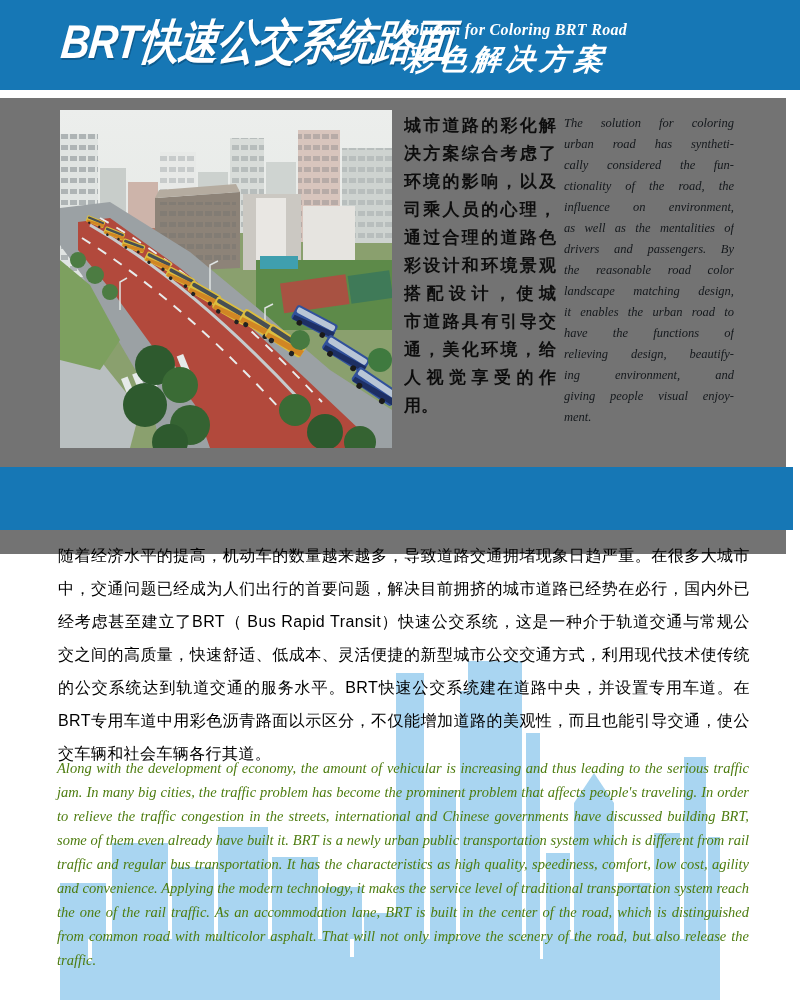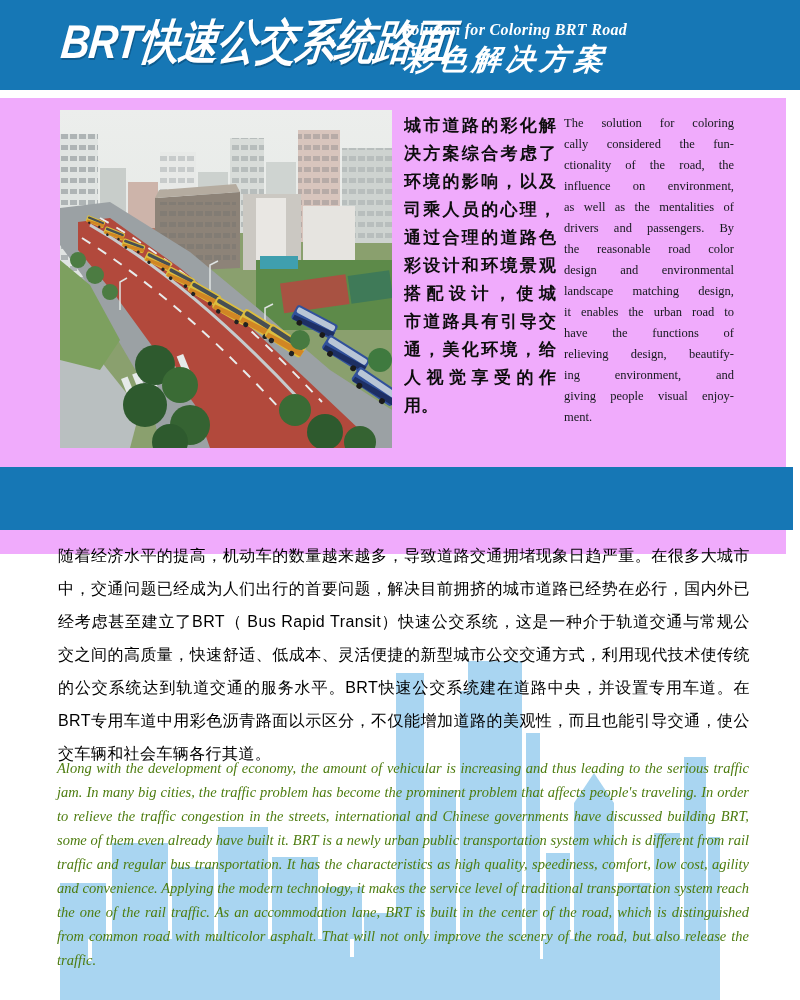--- a/index.html
+++ b/index.html
@@ -18,30 +18,30 @@
   .header-right { position:absolute; left:402px; top:21px; color:#ffffff; }
   .subtitle-en {
     font-family:"Liberation Serif", serif; font-style:italic; font-weight:bold;
     font-size:16px; letter-spacing:.3px; white-space:nowrap;text-align:center;
   }
   .subtitle-cn {
     margin-top:1px; font-size:29px; font-weight:bold; font-style:italic;
     letter-spacing:5px; white-space:nowrap; transform:skewX(-6deg); transform-origin:left bottom;
   }
   
-  .intro { position:absolute; top:98px; left:0; width:786px; height:456px; background:#f0abfc; }
+  .intro { position:absolute; top:98px; left:0; width:786px; height:456px; background:#737373; }
   .photo { position:absolute; left:60px; top:12px; width:332px; height:338px; overflow:hidden; }
   .cn-col { position:absolute; left:404px; top:14px; width:152px; }
   .cn-col .line {
     height:28px; line-height:28px; font-size:17px; font-weight:bold; color:#0d0d0d;
     text-align:justify; text-align-last:justify; overflow:hidden;
   }
   .cn-col .line:last-child { text-align-last:left; }
   .en-col { position:absolute; left:564px; top:15px; width:170px;
-    font-family:"Liberation Serif", serif; }
+    font-family:"Liberation Serif", serif; font-style:italic; }
   .en-col .line {
     height:21px; line-height:21px; font-size:12.5px; color:#14181c;
     text-align:justify; text-align-last:justify; overflow:hidden;
   }
   .en-col .line:last-child { text-align-last:left; }
   
   .blue-band { position:absolute; top:467px; left:0; width:793px; height:63px; background:#1677b5; }
   
   .body-section { position:absolute; top:530px; left:0; width:800px; height:470px; }
   .skyline { position:absolute; left:0; bottom:0; z-index:0; }
@@ -196,27 +196,27 @@
         <div class="line">通过合理的道路色</div>
         <div class="line">彩设计和环境景观</div>
         <div class="line">搭配设计，使城</div>
         <div class="line">市道路具有引导交</div>
         <div class="line">通，美化环境，给</div>
         <div class="line">人视觉享受的作</div>
         <div class="line">用。</div>
       </div>
     <div class="en-col">
         <div class="line">The solution for coloring</div>
+        <div class="line">urban road has syntheti-</div>
         <div class="line">cally considered the fun-</div>
         <div class="line">ctionality of the road, the</div>
         <div class="line">influence on environment,</div>
         <div class="line">as well as the mentalities of</div>
         <div class="line">drivers and passengers. By</div>
         <div class="line">the reasonable road color</div>
-        <div class="line">design and environmental</div>
         <div class="line">landscape matching design,</div>
         <div class="line">it enables the urban road to</div>
         <div class="line">have the functions of</div>
         <div class="line">relieving design, beautify-</div>
         <div class="line">ing environment, and</div>
         <div class="line">giving people visual enjoy-</div>
         <div class="line">ment.</div>
       </div>
   </section>
 

